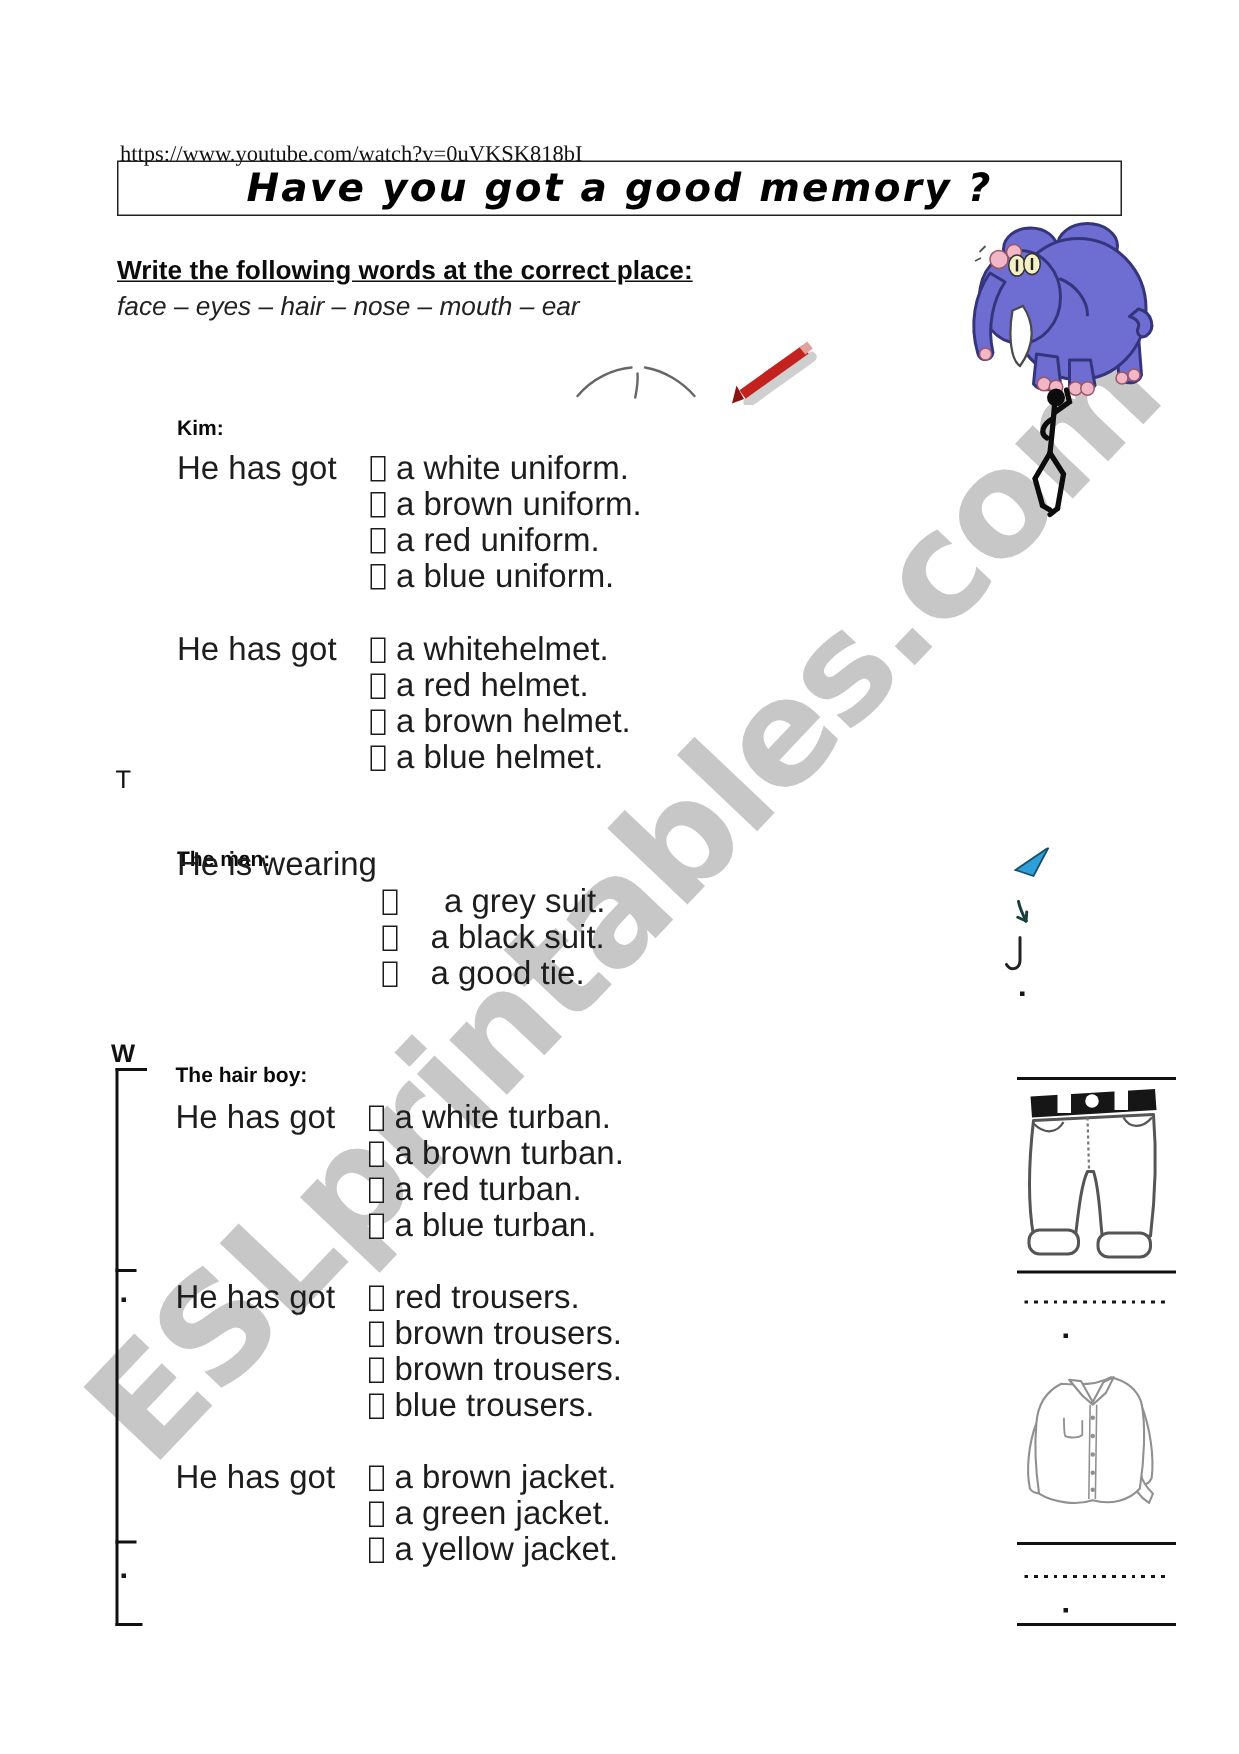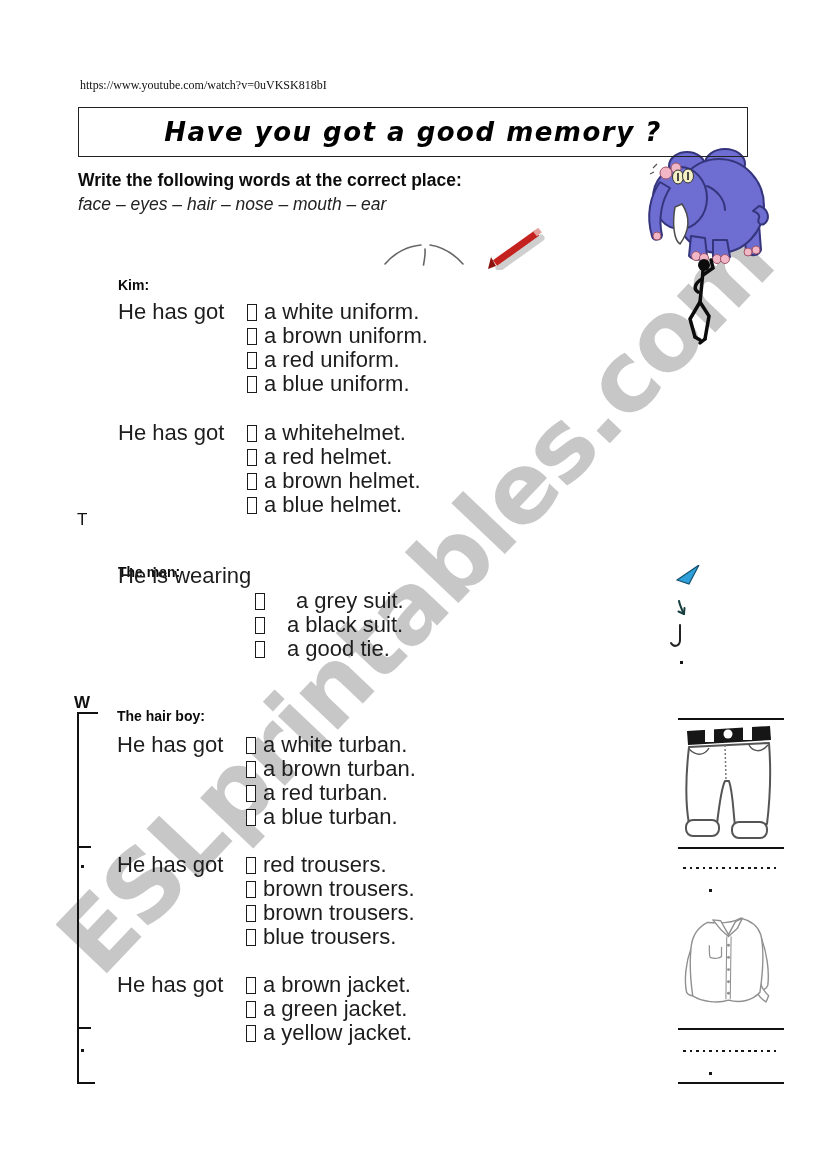--- a/index.html
+++ b/index.html
@@ -5,21 +5,21 @@
   html,body{margin:0;padding:0;background:#fff;}
   #page{position:relative;width:826px;height:1169px;background:#fff;overflow:hidden;
         font-family:"Liberation Sans",sans-serif;color:#1d1d1d;}
   .abs{position:absolute;}
   
   #watermark{position:absolute;left:415px;top:600px;transform:translate(-50%,-50%) rotate(-46.5deg);
              font-size:97px;font-weight:bold;color:#c7c7c7;white-space:nowrap;z-index:1;
              letter-spacing:-2px;font-family:"DejaVu Sans",sans-serif;}
   .z2{z-index:2;} .z3{z-index:3;position:absolute;}
   
-  .url{font-family:"Liberation Serif",serif;font-size:12px;color:#111;}
+  .url{font-family:"Liberation Serif",serif;font-size:15px;color:#111;margin-top:17px;}
   .titlebox{box-sizing:border-box;border:1.5px solid #222;background:transparent;
             display:flex;align-items:center;justify-content:center;}
   .title{font-family:"DejaVu Sans",sans-serif;font-style:italic;font-weight:bold;
          font-size:26px;letter-spacing:1.5px;color:#000;}
   .instr-b{font-size:17.5px;font-weight:bold;color:#0c0c0c;}
   .instr-i{font-size:17.5px;font-style:italic;color:#222;}
   .head{font-size:14px;font-weight:bold;color:#0a0a0a;}
   .line{height:24px;line-height:24px;font-size:22px;white-space:nowrap;color:#1d1d1d;}
   .lead{display:inline-block;width:129px;}
   .lead-w{display:inline-block;width:137px;}
@@ -35,24 +35,24 @@
   .dot{width:3px;height:3px;background:#161616;}
 </style>
 </head>
 <body>
 
 <div id="page">
 
   <div id="watermark">ESLprintables.com</div>
 
   <div class="abs url z3" style="left:80px;top:78px;">https://www.youtube.com/watch?v=0uVKSK818bI</div>
-  <div class="abs titlebox z3" style="left:78px;top:107px;width:670px;height:50px;">
+  <div class="abs titlebox z3" style="left:78px;top:107px;width:670px;height:37px;">
     <span class="title">Have you got a good memory ?</span>
   </div>
-  <div class="abs instr-b z3" style="left:78px;top:170px;">Write the following words at the correct place:</div>
+  <div class="abs instr-b z3" style="left:78px;top:170px;text-decoration:underline;">Write the following words at the correct place:</div>
   <div class="abs instr-i z3" style="left:78px;top:194px;">face – eyes – hair – nose – mouth – ear</div>
 
   <svg class="abs z2" style="left:383px;top:240px;" width="82" height="26" viewBox="0 0 82 26">
     <g fill="none" stroke="#666" stroke-width="1.6" stroke-linecap="round">
       <path d="M2,24 C12,12 26,6 38,5"></path>
       <path d="M47,5 C60,7 72,15 80,24"></path>
       <path d="M42,9 C42.5,15 41.5,20 40.5,25"></path>
     </g>
   </svg>
 

